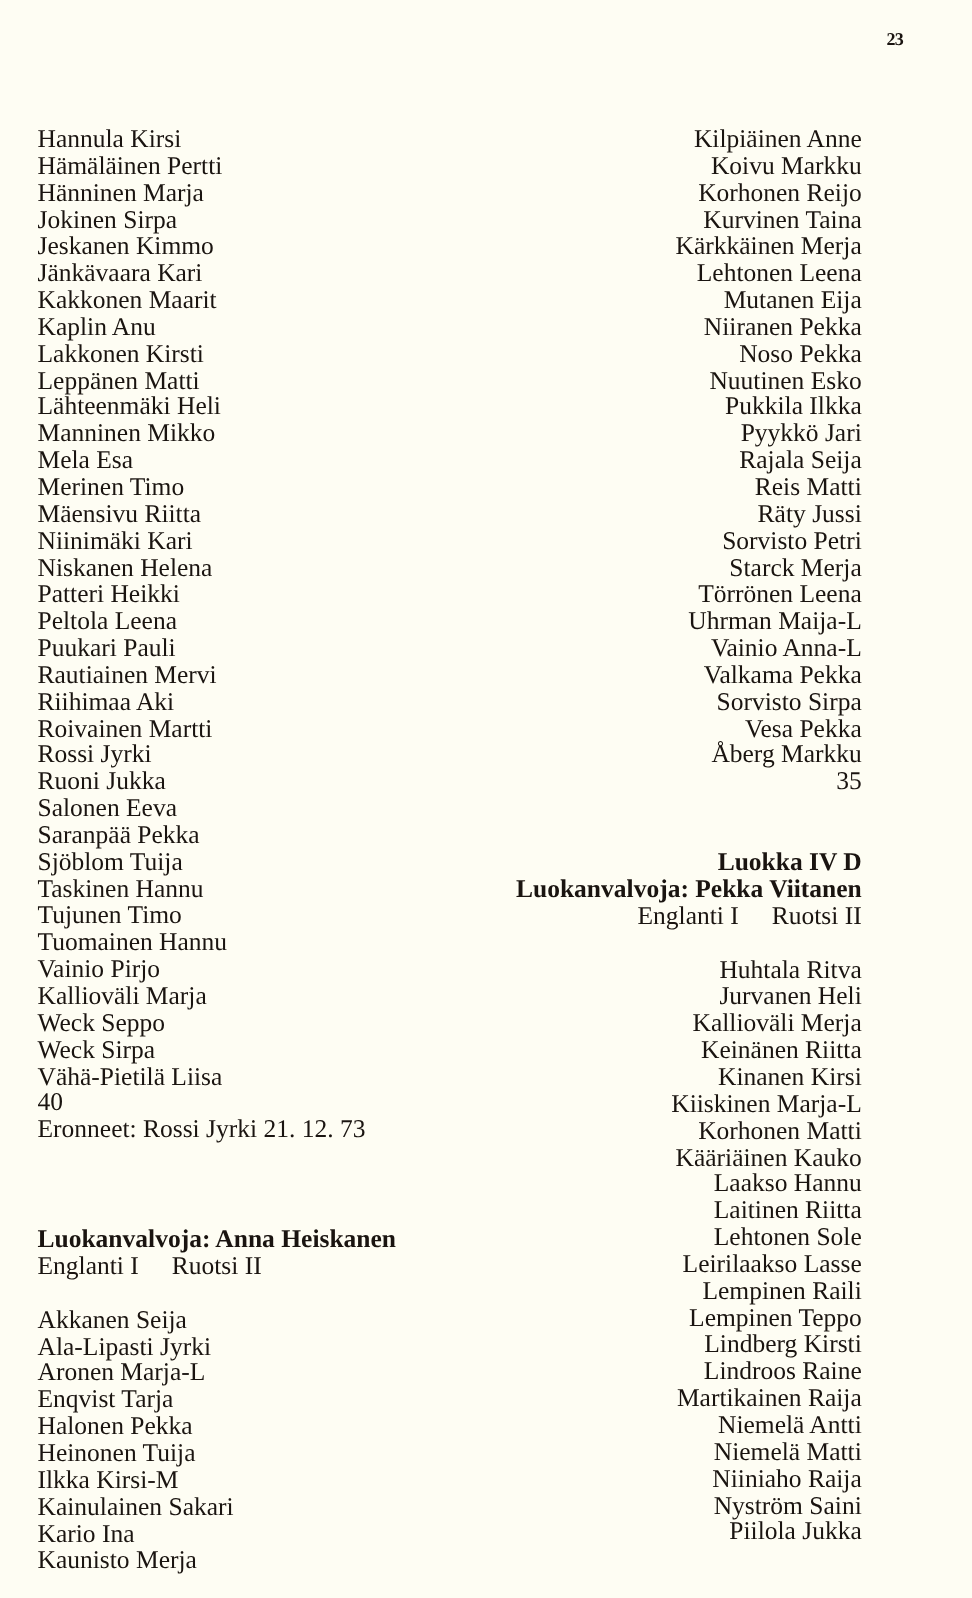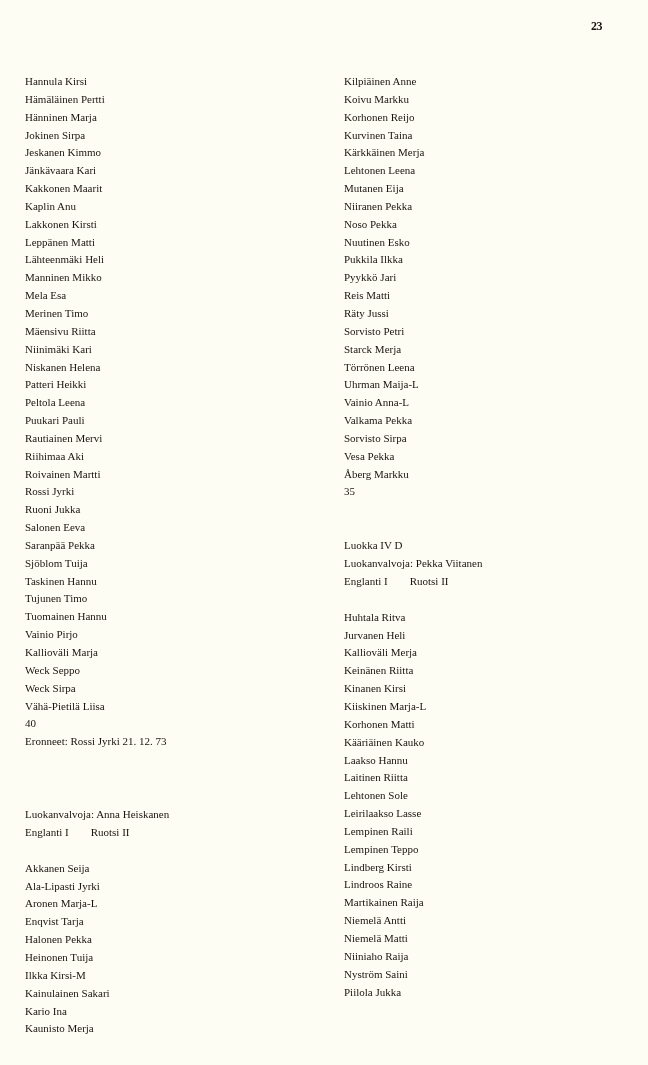--- a/index.html
+++ b/index.html
@@ -18,32 +18,32 @@
     .page-number {
       position: absolute;
       left: 591px;
       top: 19px;
       font-size: 12px;
       font-weight: bold;
       letter-spacing: -0.5px;
     }
     .col {
       position: absolute;
-      top: 73px;
-      font-size: 11px;
+      top: 84px;
+      font-size: 17px;
       line-height: 17.85px;
       white-space: nowrap;
     }
     .col-left { left: 25px; }
-    .col-right { left: 344px; }
+    .col-right { left: 344px; text-align: right; }
     .line {
       display: block;
       height: 17.85px;
     }
-    .bold { font-weight: normal; }
+    .bold { font-weight: bold; }
     .gap { display: block; }
     .subjects span.sp { display: inline-block; width: 22px; }
   </style>
 </head>
 <body>
 
 <div class="page-number">23</div>
 
 <div class="col col-left">
   <div id="left-names">
@@ -115,20 +115,21 @@
       <span class="line">Korhonen Reijo</span>
       <span class="line">Kurvinen Taina</span>
       <span class="line">Kärkkäinen Merja</span>
       <span class="line">Lehtonen Leena</span>
       <span class="line">Mutanen Eija</span>
       <span class="line">Niiranen Pekka</span>
       <span class="line">Noso Pekka</span>
       <span class="line">Nuutinen Esko</span>
       <span class="line">Pukkila Ilkka</span>
       <span class="line">Pyykkö Jari</span>
+      <span class="line">Rajala Seija</span>
       <span class="line">Reis Matti</span>
       <span class="line">Räty Jussi</span>
       <span class="line">Sorvisto Petri</span>
       <span class="line">Starck Merja</span>
       <span class="line">Törrönen Leena</span>
       <span class="line">Uhrman Maija-L</span>
       <span class="line">Vainio Anna-L</span>
       <span class="line">Valkama Pekka</span>
       <span class="line">Sorvisto Sirpa</span>
       <span class="line">Vesa Pekka</span>

